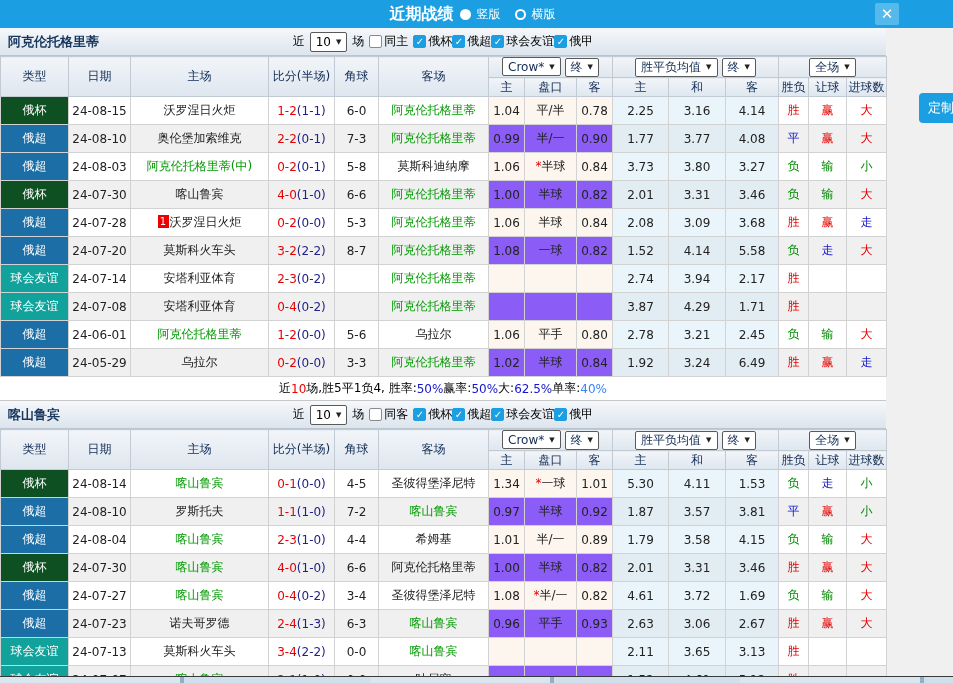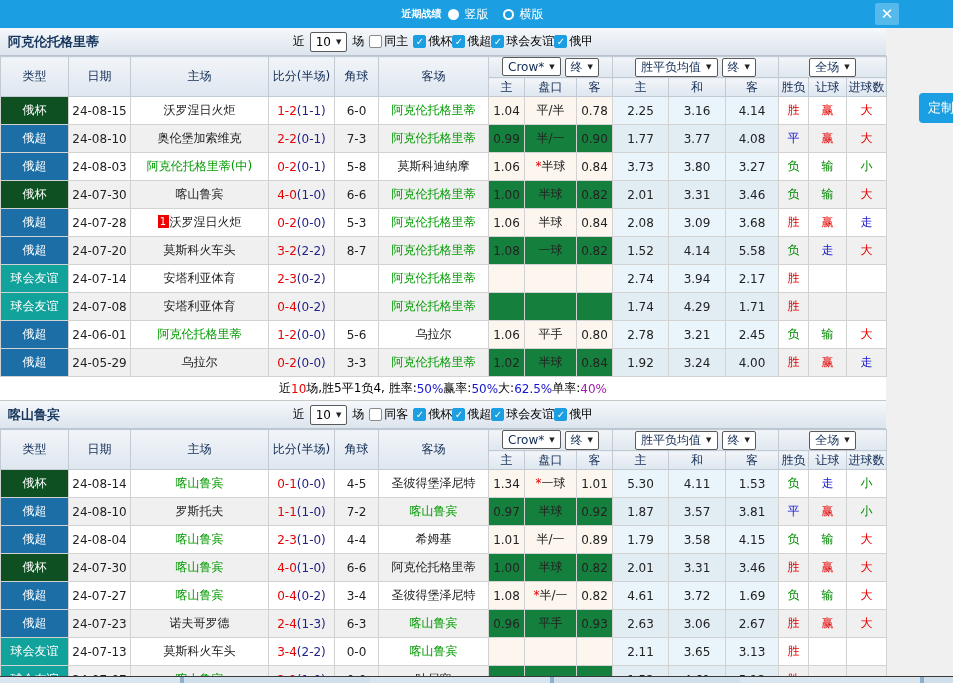--- a/index.html
+++ b/index.html
@@ -2,21 +2,21 @@
 <html><head>
 <meta charset="utf-8">
 <style>
   * { box-sizing: border-box; margin: 0; padding: 0; }
   html,body { width:953px; height:683px; overflow:hidden; }
   body { position:relative; font-family:"DejaVu Sans","Liberation Sans",sans-serif; background:#F0F0F0; font-size:12px; }
 
   
   .titlebar { position:absolute; top:0; left:0; width:953px; height:28px; background:#1B9FE2;
     display:flex; align-items:center; justify-content:center; color:#fff; gap:6px; }
-  .titlebar .ttl { font-weight:bold; font-size:10px; }
+  .titlebar .ttl { font-weight:bold; font-size:16px; }
   .radio { width:11px; height:11px; border:2px solid #fff; border-radius:50%; display:inline-block; }
   .radio.on { background:#fff; }
   .rlabel { font-size:12px; margin-right:8px; }
   .close-btn { position:absolute; right:54px; top:3px; width:24px; height:22px; background:#55B9EC;
     color:#fff; font-weight:bold; font-size:15px; text-align:center; line-height:22px; border-radius:2px; cursor:pointer; }
 
   .panel { position:absolute; top:28px; left:0; width:886px; background:#fff; }
 
   
   .filterbar { position:relative; height:28px; background:linear-gradient(#F5F8FB,#DCE4ED);
@@ -45,21 +45,21 @@
   td.badge { color:#fff !important; font-size:12px; }
   td.date { color:#333; }
   td.team { color:#222; }
   td.team.focal { color:#009900; }
   .pfx { display:inline-block; background:#EE0000; color:#fff; font-size:10px; line-height:13px;
     width:11px; height:13px; margin-right:1px; vertical-align:1px; }
   .score-main { color:#E60000; }
   .score-half { color:#222288; }
   td.corner { color:#9E3A32; }
   tr.odd td.pk { background:#FDF6EE; }
-  tr.even td.pk { background:#15803d; }
+  tr.even td.pk { background:#8b5cf6; }
   tr.odd td.eu { background:#EAF4FB; }
   tr.even td.eu { background:#E2ECF3; }
   td.eu { color:#17517E; }
   .star { color:#E60000; }
 
   .summary { height:24px; border-bottom:1px solid #C8C8C8; background:#fff;
     display:flex; align-items:center; justify-content:center; font-size:12px; }
 
   
   .custom-btn { position:absolute; left:919px; top:93px; width:46px; height:30px; background:#1B9FE2;
@@ -299,21 +299,21 @@
           <tr class="even">
             <td class="badge" style="background: rgb(17, 163, 155);">球会友谊</td>
             <td class="date">24-07-08</td>
             <td class="team">安塔利亚体育</td>
             <td><span class="score-main">0-4</span><span class="score-half">(0-2)</span></td>
             <td class="corner"></td>
             <td class="team focal">阿克伦托格里蒂</td>
             <td class="pk"></td>
             <td class="pk"></td>
             <td class="pk"></td>
-            <td class="eu">1.74</td>
+            <td class="eu">3.87</td>
             <td class="eu">4.29</td>
             <td class="eu">1.71</td>
             <td style="color: rgb(230, 0, 0);">胜</td>
             <td></td>
             <td></td>
           </tr>
           <tr class="odd">
             <td class="badge" style="background: rgb(28, 111, 166);">俄超</td>
             <td class="date">24-06-01</td>
             <td class="team focal">阿克伦托格里蒂</td>
@@ -335,38 +335,38 @@
             <td class="date">24-05-29</td>
             <td class="team">乌拉尔</td>
             <td><span class="score-main">0-2</span><span class="score-half">(0-0)</span></td>
             <td class="corner">3-3</td>
             <td class="team focal">阿克伦托格里蒂</td>
             <td class="pk">1.02</td>
             <td class="pk">半球</td>
             <td class="pk">0.84</td>
             <td class="eu">1.92</td>
             <td class="eu">3.24</td>
-            <td class="eu">4.00</td>
+            <td class="eu">6.49</td>
             <td style="color: rgb(230, 0, 0);">胜</td>
             <td style="color: rgb(230, 0, 0);">赢</td>
             <td style="color: rgb(21, 21, 208);">走</td>
           </tr>
         </tbody>
     </table>
     <div class="summary">
         <span style="color: rgb(0, 0, 0);">近</span>
         <span style="color: rgb(230, 0, 0);">10</span>
         <span style="color: rgb(0, 0, 0);">场,胜5平1负4, 胜率:</span>
         <span style="color: rgb(21, 21, 208);">50%</span>
         <span style="color: rgb(0, 0, 0);"> 赢率:</span>
         <span style="color: rgb(21, 21, 208);">50%</span>
         <span style="color: rgb(0, 0, 0);"> 大:</span>
         <span style="color: rgb(21, 21, 208);">62.5%</span>
         <span style="color: rgb(0, 0, 0);"> 单率:</span>
-        <span style="color: #a21caf;">40%</span>
+        <span style="color: #3b82f6;">40%</span>
       </div>
   </div>
 
   <div class="section">
     <div class="filterbar">
       <span class="team">喀山鲁宾</span>
       <div class="filters">
         <span>近</span>
         <span class="sel">
             <span>10</span>

